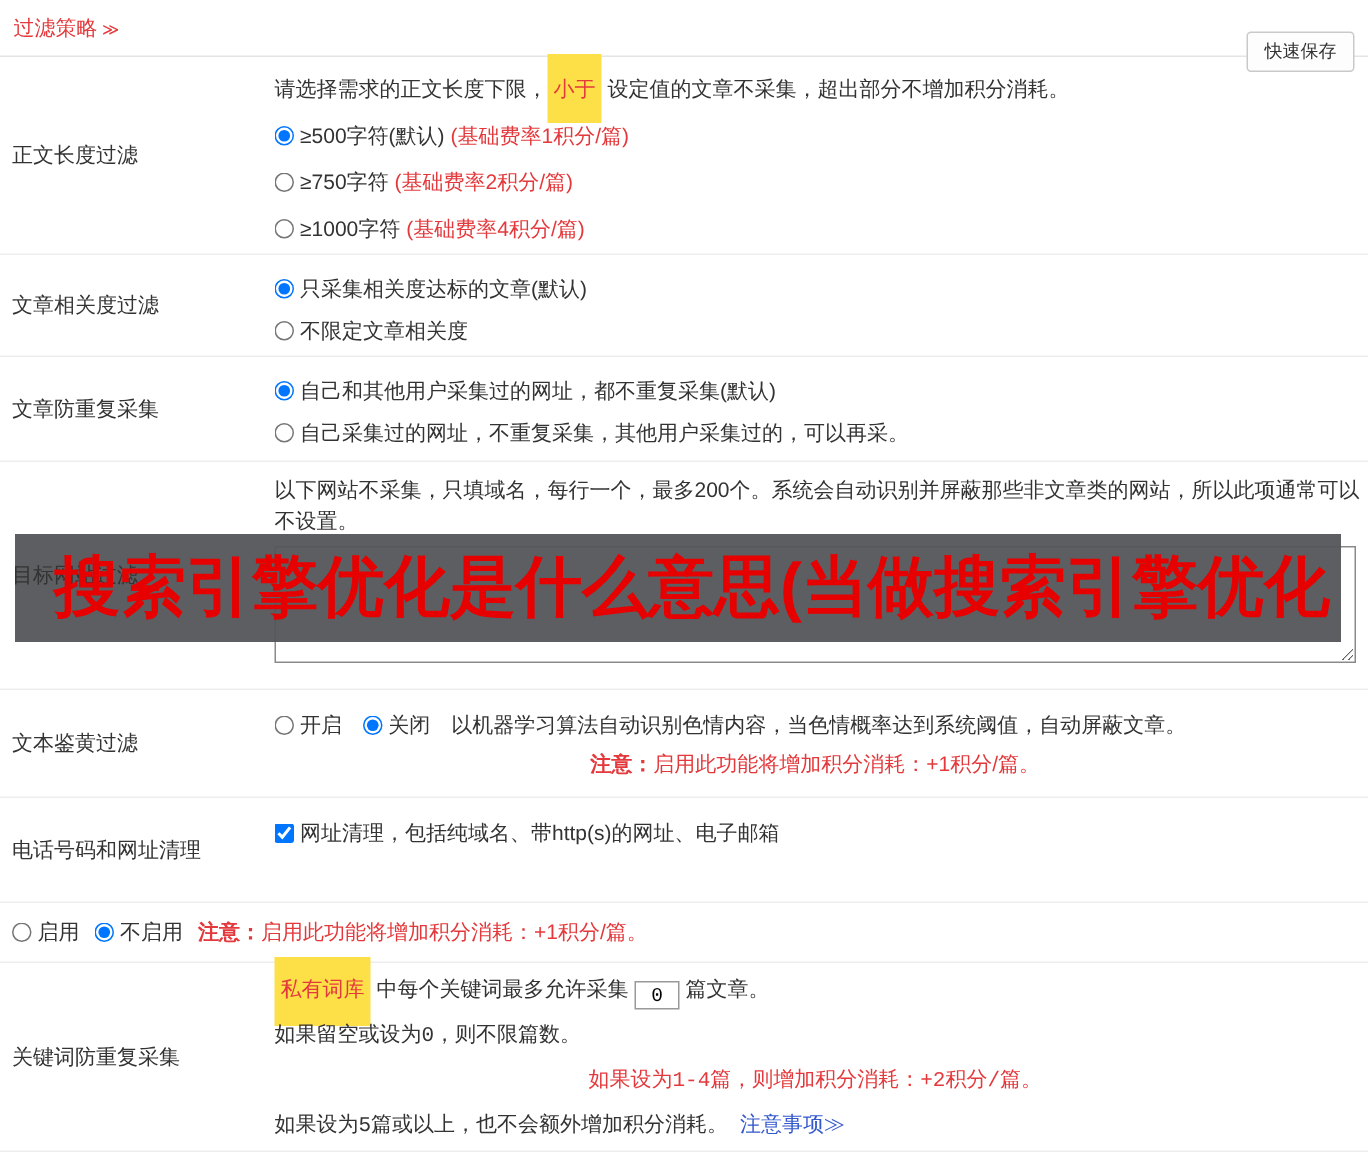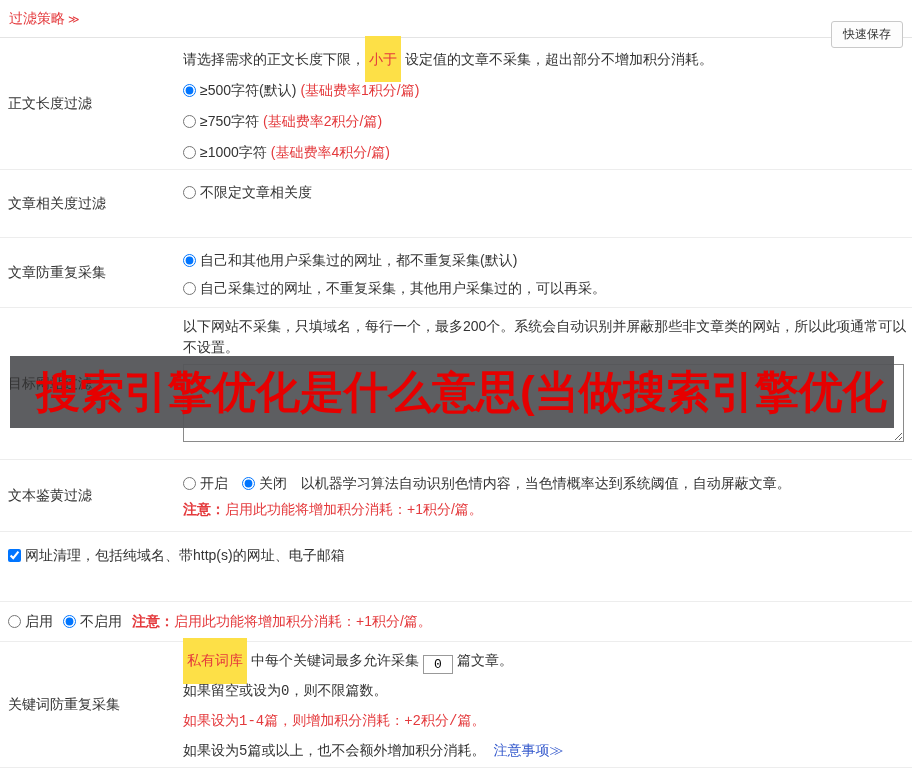--- a/index.html
+++ b/index.html
@@ -35,21 +35,21 @@
   .r4{ height:152px; } .r4 .con{ padding-top:8px; }  .r4 .desc{ line-height:21px; }
   .r5{ height:72px; }  .r5 .con{ padding-top:10px; } .r5 .ln{ line-height:26px; }
   .r6{ height:70px; }  .r6 .con{ padding-top:8px; }  .r6 .ln{ line-height:30px; }
   .r7{ height:40px; }  .r7 .con{ display:flex; align-items:center; padding:0 8px; }
   .r8{ height:126px; } .r8 .con{ padding-top:4px;font-family:Liberation Mono, monospace; }  .r8 .ln{ line-height:30px; }
   .ln{ display:block; white-space:nowrap; }
   .opt{ cursor:pointer; }
   input[type=radio], input[type=checkbox]{
     margin:0 4px 0 0; vertical-align:-2px;
   }
-  .red{ color:#e4393c; }
+  .red{ color:#e4393c;text-align:center; }
   .bold{ font-weight:bold; }
   .note{ margin-left:4px; }
   .hl{
     color:#e4393c; background:#fde047; padding:15px 4px; margin-right:4px;
   }
   .gap{ margin-left:10px; }
   .link{ color:#3358cc; cursor:pointer; margin-left:8px; }
   textarea.sitebox{
     display:block; margin-top:6px; width:721px; height:78px;
     border:1px solid #8a8a8a; resize:both; background:#fff;
@@ -104,20 +104,23 @@
       <input type="radio" name="len" style=""><span>≥1000字符</span><span class="red note">(基础费率4积分/篇)</span>
     </label>
   </div>
 </div>
 
 <div class="row r2">
   <div class="lab">
       <span>文章相关度过滤</span>
     </div>
   <div class="con">
+    <label class="ln opt">
+      <input type="radio" name="rel" checked="" style=""><span>只采集相关度达标的文章(默认)</span>
+    </label>
     <label class="ln opt">
       <input type="radio" name="rel" style=""><span>不限定文章相关度</span>
     </label>
   </div>
 </div>
 
 <div class="row r3">
   <div class="lab">
       <span>文章防重复采集</span>
     </div>
@@ -155,20 +158,23 @@
       </label>
       <span class="gap">以机器学习算法自动识别色情内容，当色情概率达到系统阈值，自动屏蔽文章。</span>
     </div>
     <div class="ln red">
       <span class="bold">注意：</span><span>启用此功能将增加积分消耗：+1积分/篇。</span>
     </div>
   </div>
 </div>
 
 <div class="row r6">
+  <div class="lab">
+      <span>电话号码和网址清理</span>
+    </div>
   <div class="con">
     <div class="ln">
       <label class="opt">
         <input type="checkbox" checked="" style=""><span>网址清理，包括纯域名、带http(s)的网址、电子邮箱</span>
       </label>
     </div>
   </div>
 </div>
 
 <div class="row r7">

